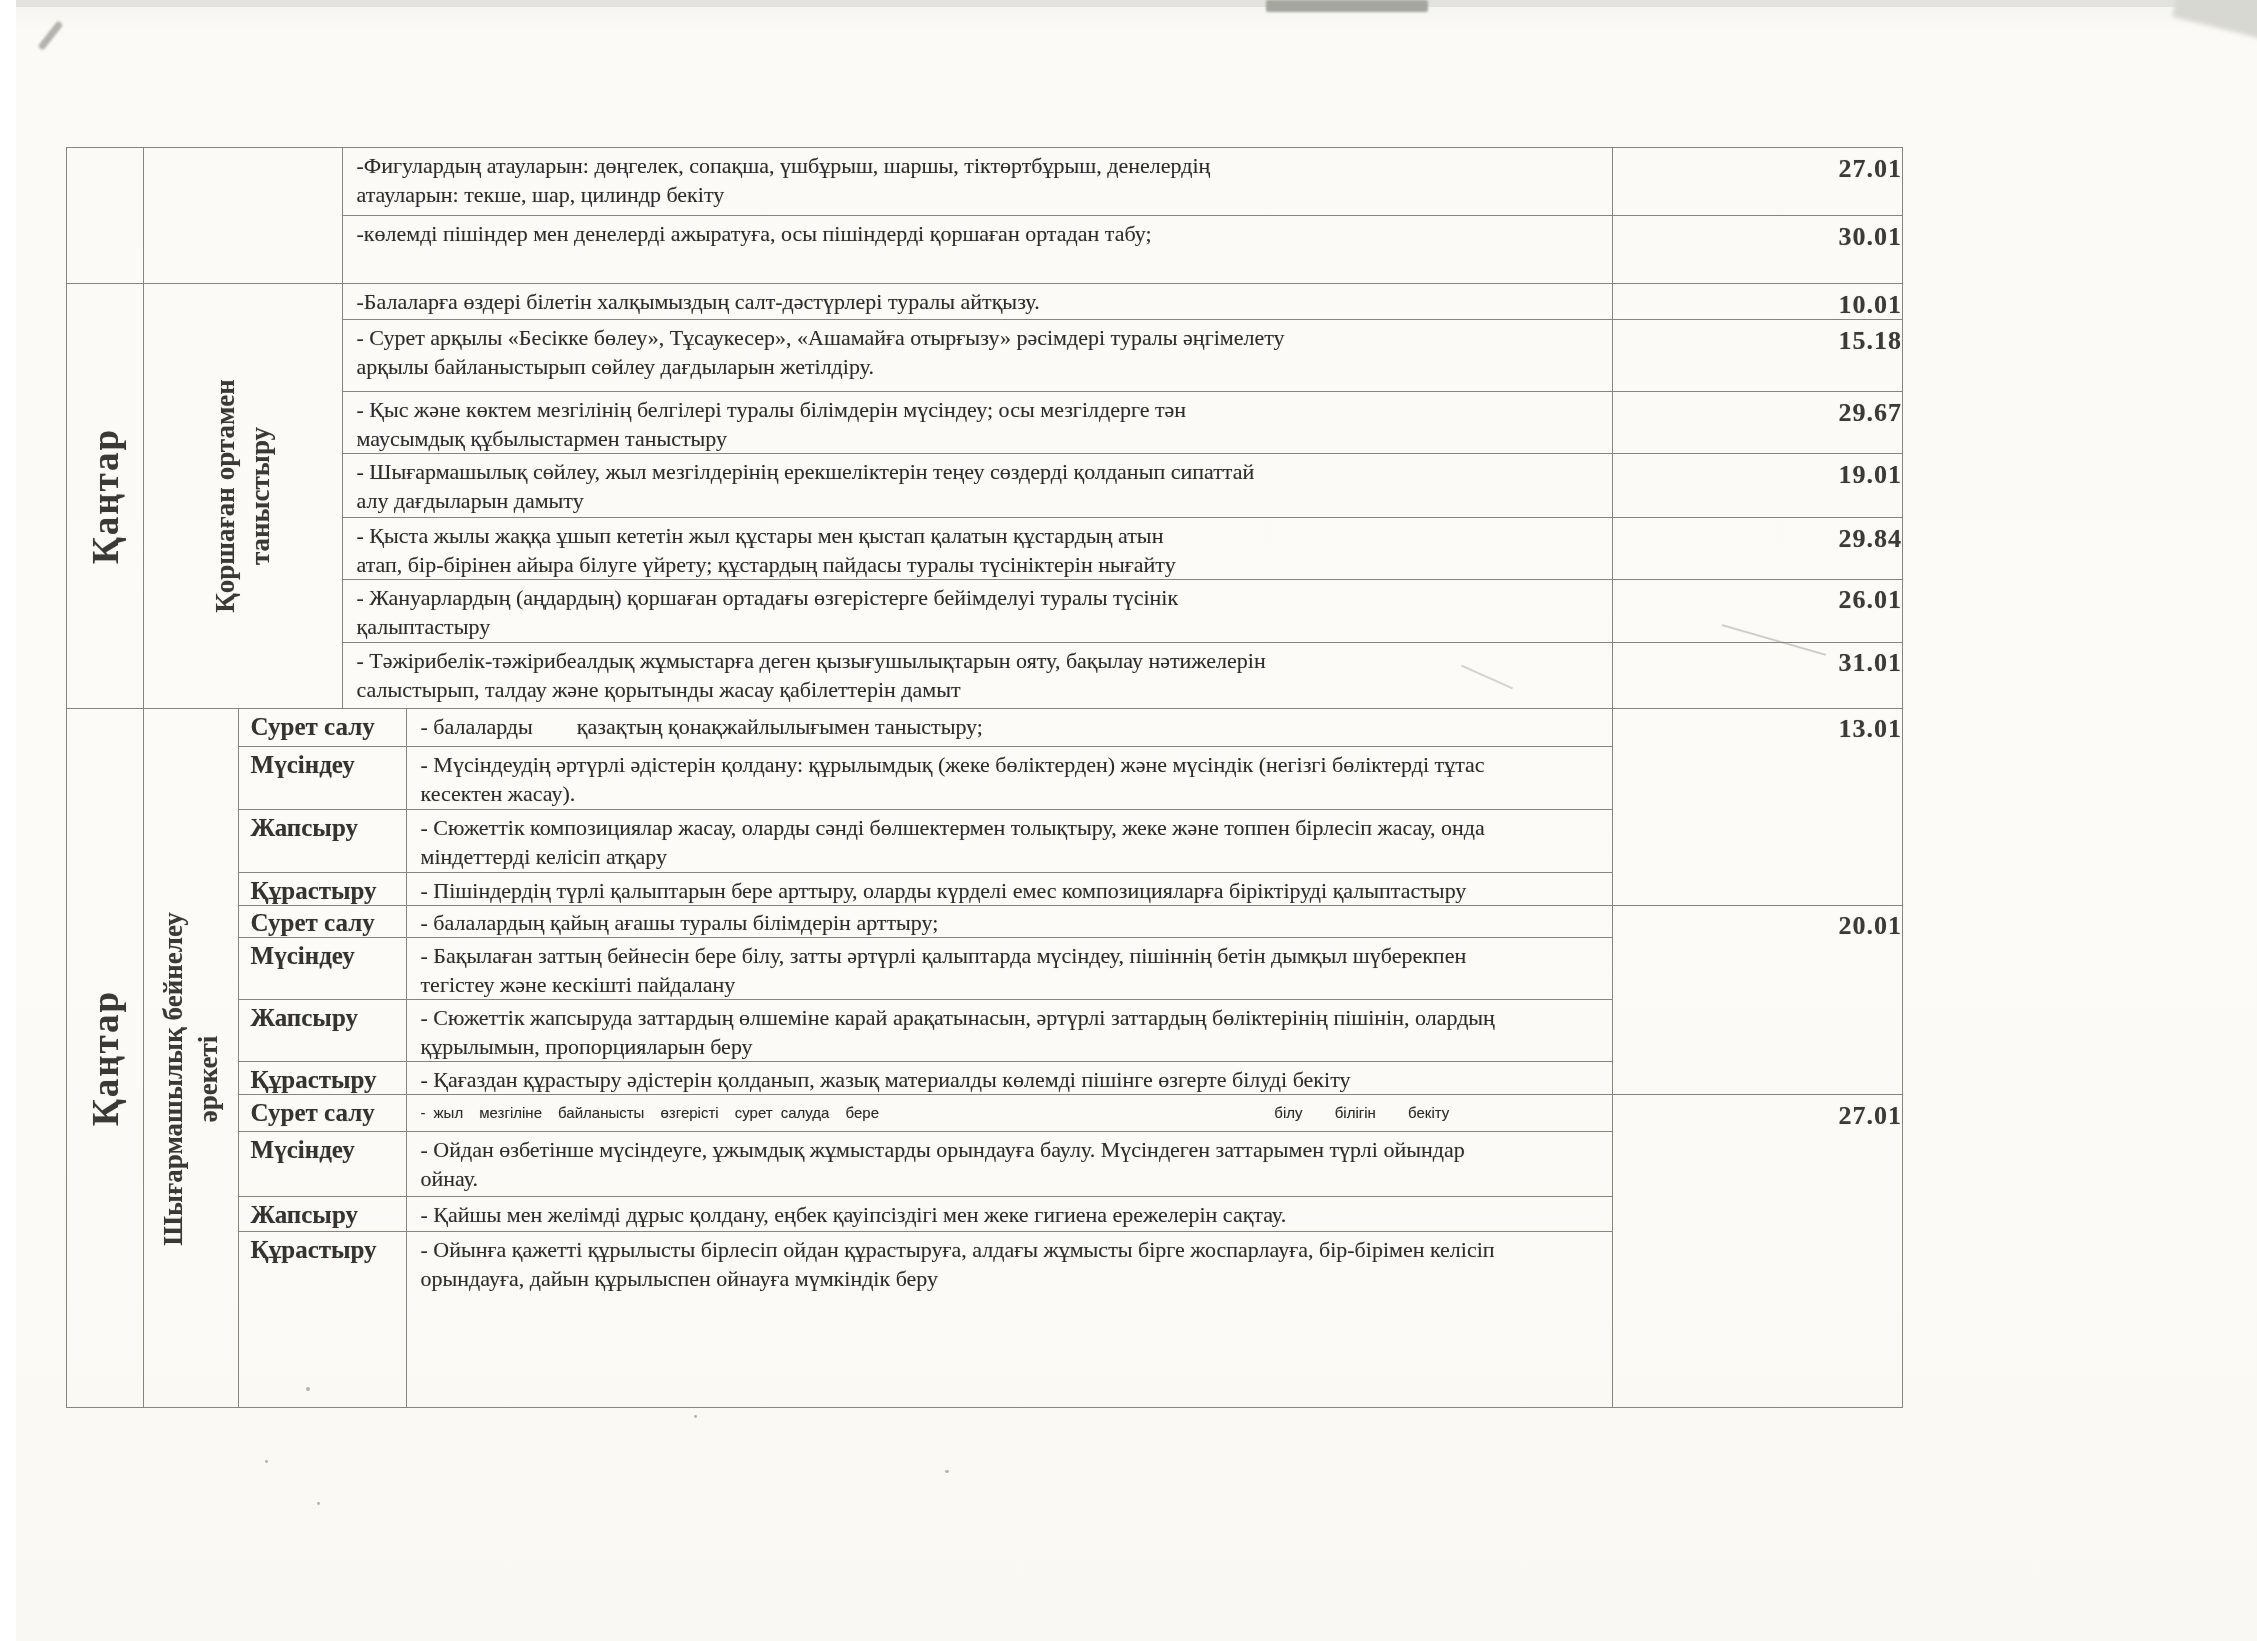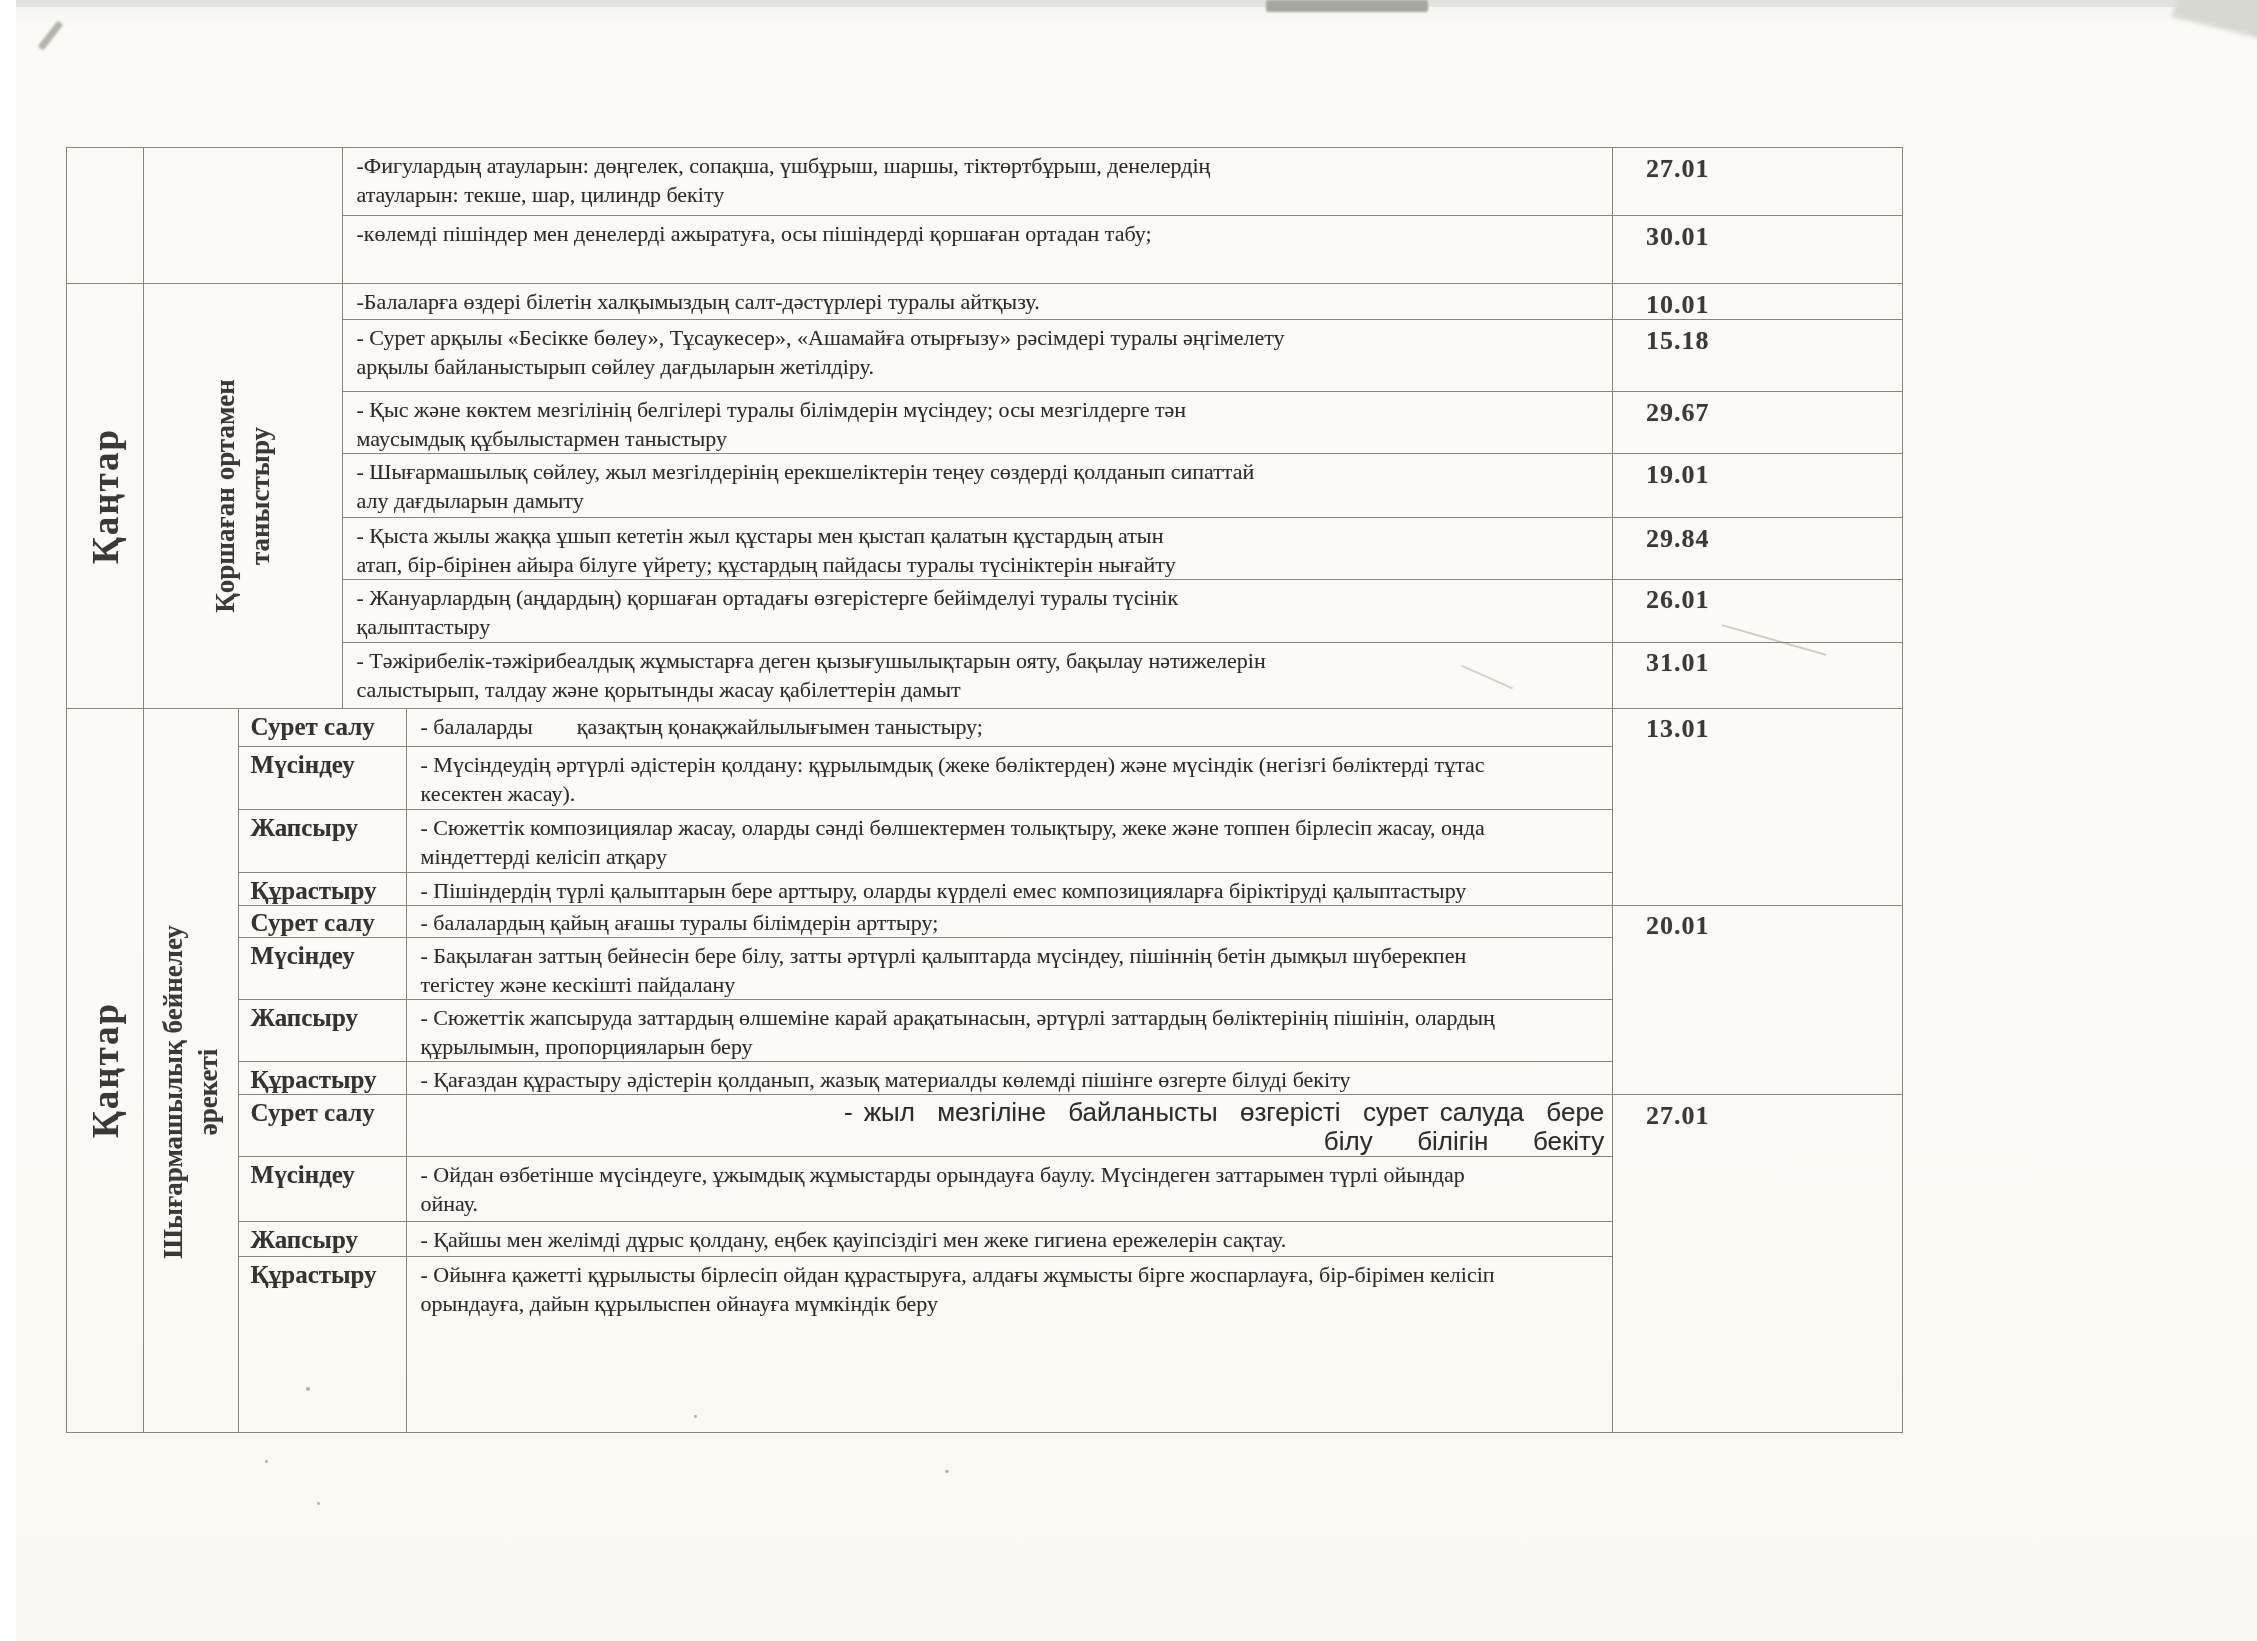--- a/index.html
+++ b/index.html
@@ -22,28 +22,29 @@
     padding:0;
   }
   td.obj{
     font-size:22px;line-height:29px;
     padding:2.9px 7.7px 0 13.5px;
     white-space:pre-wrap;
     text-shadow:0 0 1px rgba(40,38,34,.28);
   }
   td.obj-sans{
     font-family:"Liberation Sans","DejaVu Sans",sans-serif;
-    font-size:26px;word-spacing:3.9px;text-align:right;
+    font-size:15px;word-spacing:3.9px;
   }
   td.date{
     font-weight:bold;font-size:26px;line-height:29px;
     padding:5.8px 0 0 33px;
     letter-spacing:1px;
     color:#3b3a37;
     text-shadow:0 0 1px rgba(40,38,34,.35);
+    text-align:right;
   }
   td.activity{
     font-weight:bold;font-size:25px;line-height:29px;
     padding:2.9px 0 0 11.6px;
     color:#343330;
     text-shadow:0 0 1px rgba(40,38,34,.3);
   }
   td.vcell{position:relative;}
   .vlabel{
     position:absolute;left:50%;top:50%;

